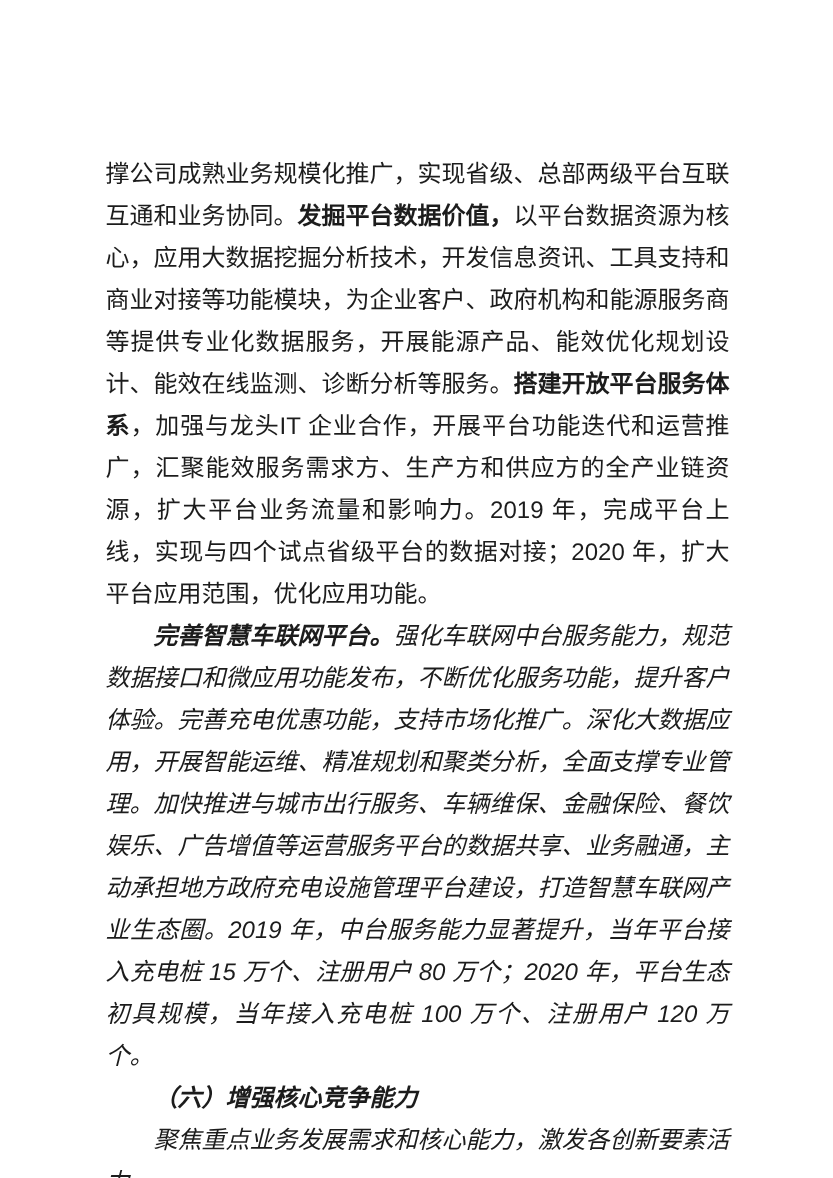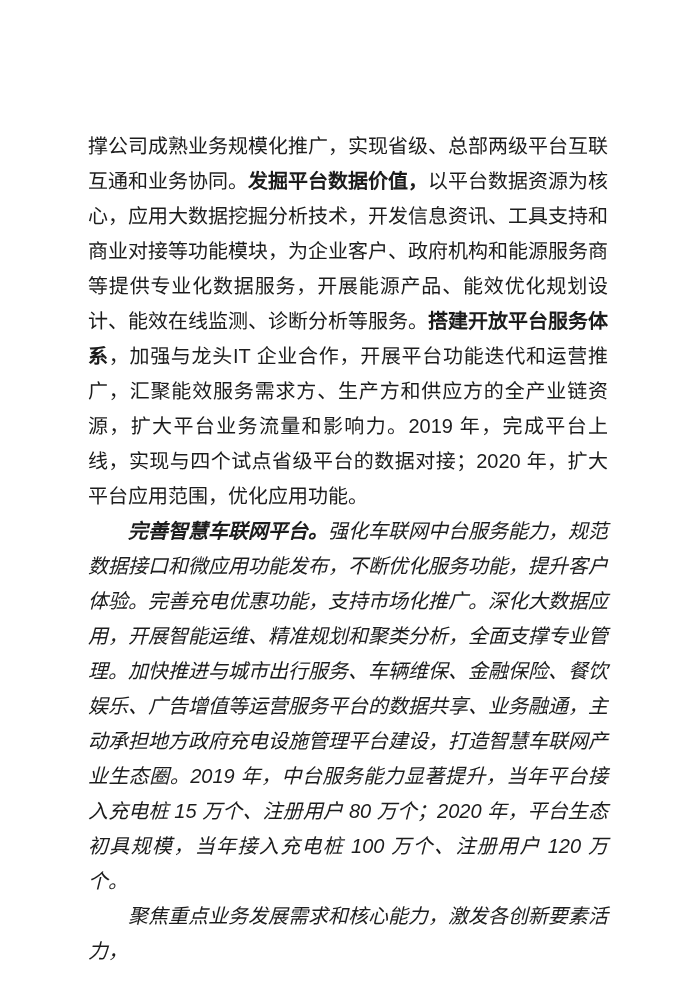--- a/index.html
+++ b/index.html
@@ -41,15 +41,16 @@
     font-weight: bold;
   }
 </style>
 </head>
 <body>
 
 <div class="page" style="background: rgb(255, 255, 255);">
   <div class="content" style="color: rgb(28, 28, 28);">
       <p class="block paragraph"><span class="run">撑公司成熟业务规模化推广，实现省级、总部两级平台互联互通和业务协同。</span><span class="run bold">发掘平台数据价值，</span><span class="run">以平台数据资源为核心，应用大数据挖掘分析技术，开发信息资讯、工具支持和商业对接等功能模块，为企业客户、政府机构和能源服务商等提供专业化数据服务，开展能源产品、能效优化规划设计、能效在线监测、诊断分析等服务。</span><span class="run bold">搭建开放平台服务体系</span><span class="run">，加强与龙头IT 企业合作，开展平台功能迭代和运营推广，汇聚能效服务需求方、生产方和供应方的全产业链资源，扩大平台业务流量和影响力。2019 年，完成平台上线，实现与四个试点省级平台的数据对接；2020 年，扩大平台应用范围，优化应用功能。</span></p>
       <p class="block paragraph indent"><span class="run bold">完善智慧车联网平台。</span><span class="run">强化车联网中台服务能力，规范数据接口和微应用功能发布，不断优化服务功能，提升客户体验。完善充电优惠功能，支持市场化推广。深化大数据应用，开展智能运维、精准规划和聚类分析，全面支撑专业管理。加快推进与城市出行服务、车辆维保、金融保险、餐饮娱乐、广告增值等运营服务平台的数据共享、业务融通，主动承担地方政府充电设施管理平台建设，打造智慧车联网产业生态圈。2019 年，中台服务能力显著提升，当年平台接入充电桩 15 万个、注册用户 80 万个；2020 年，平台生态初具规模，当年接入充电桩 100 万个、注册用户 120 万个。</span></p>
+      <p class="block heading indent"><span class="run bold">（六）增强核心竞争能力</span></p>
       <p class="block paragraph indent"><span class="run">聚焦重点业务发展需求和核心能力，激发各创新要素活力，</span></p>
     </div>
 </div>
 
 </body></html>

